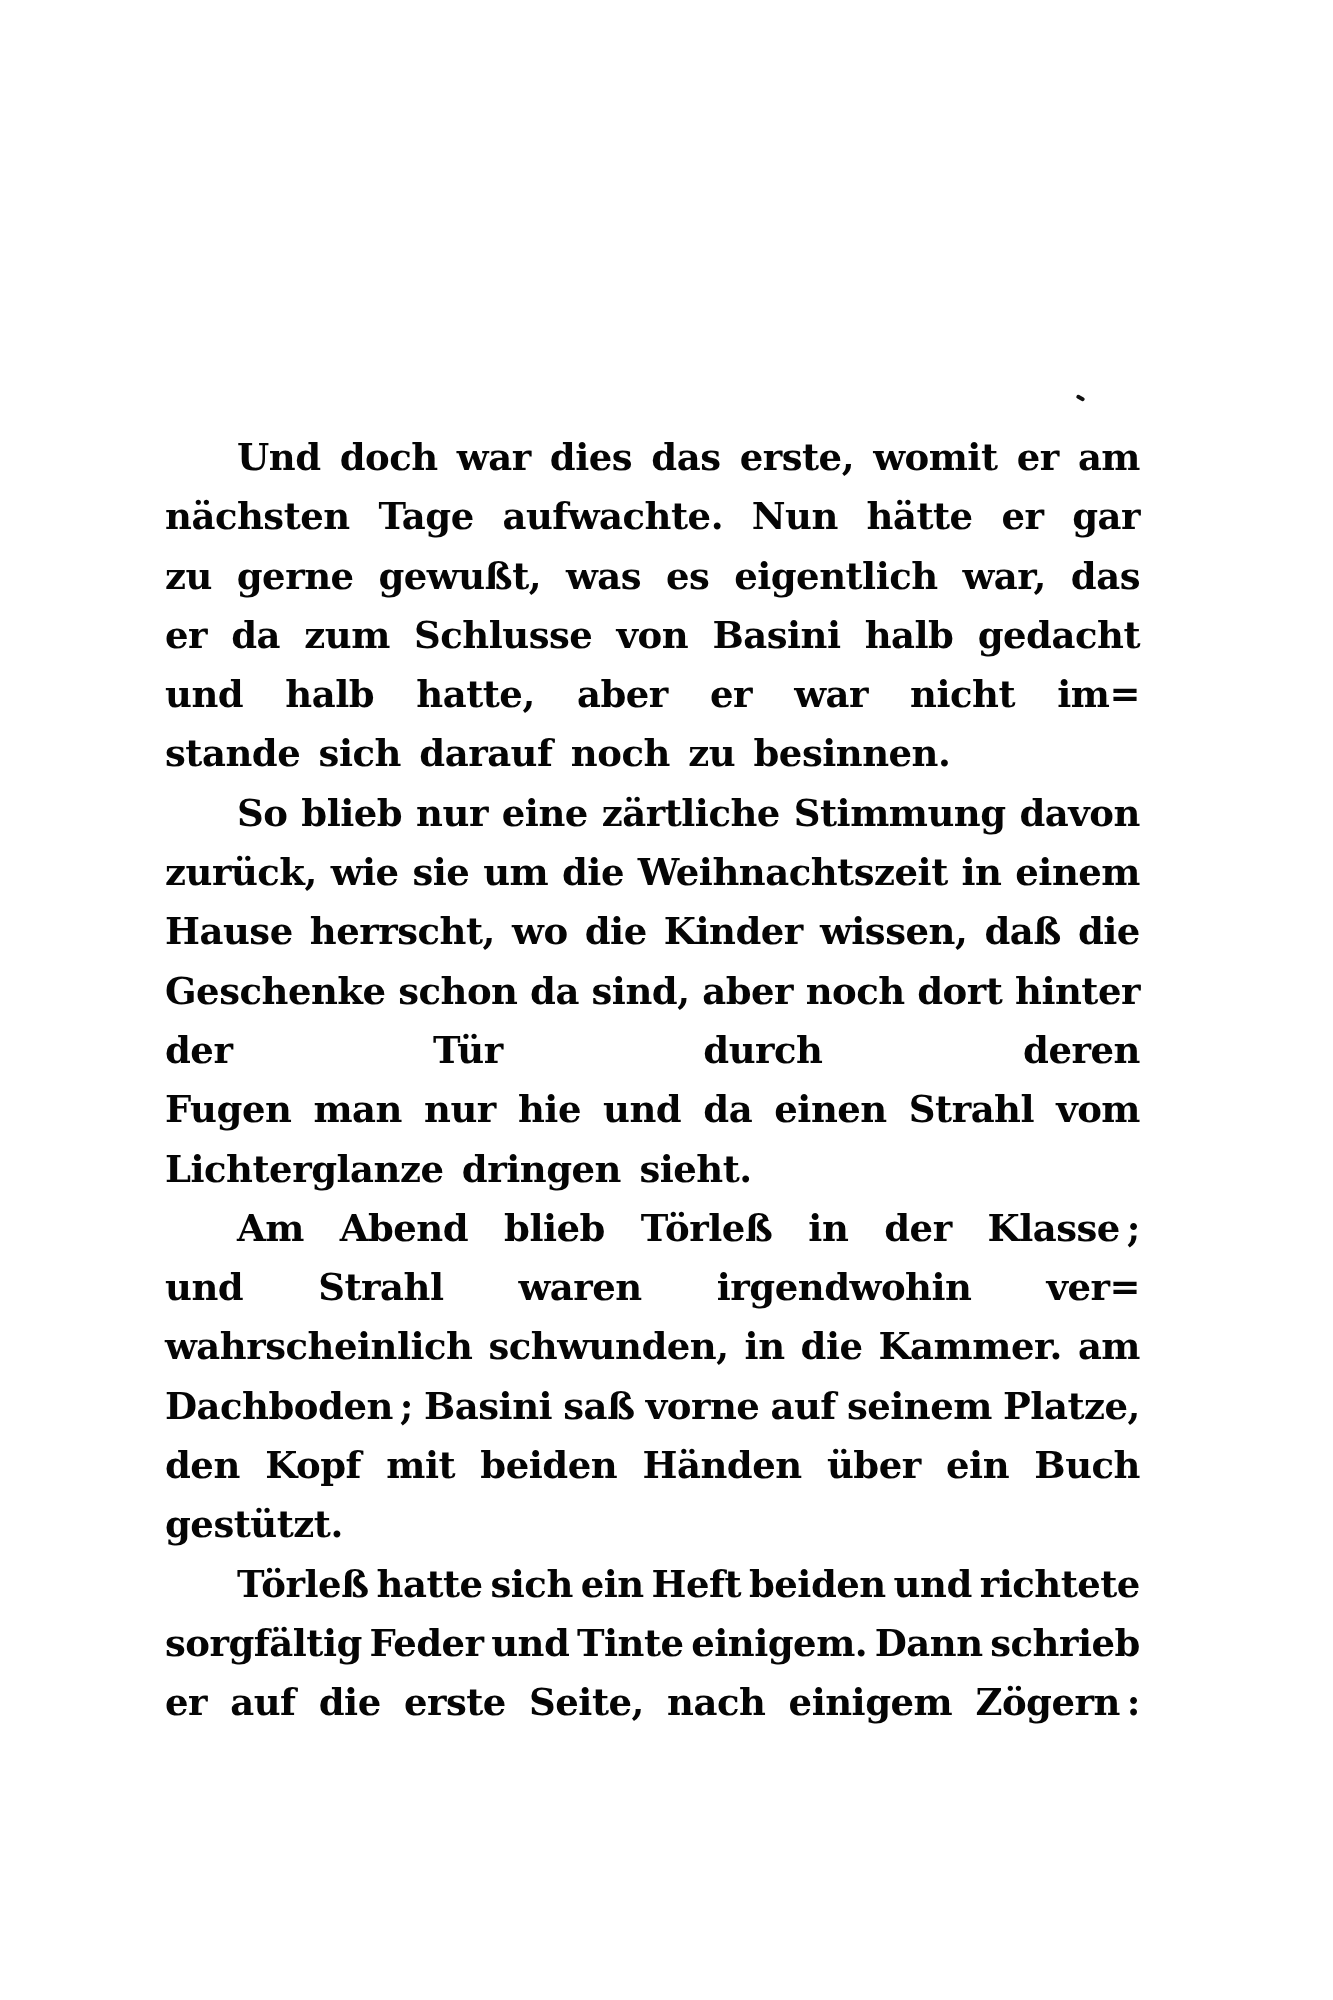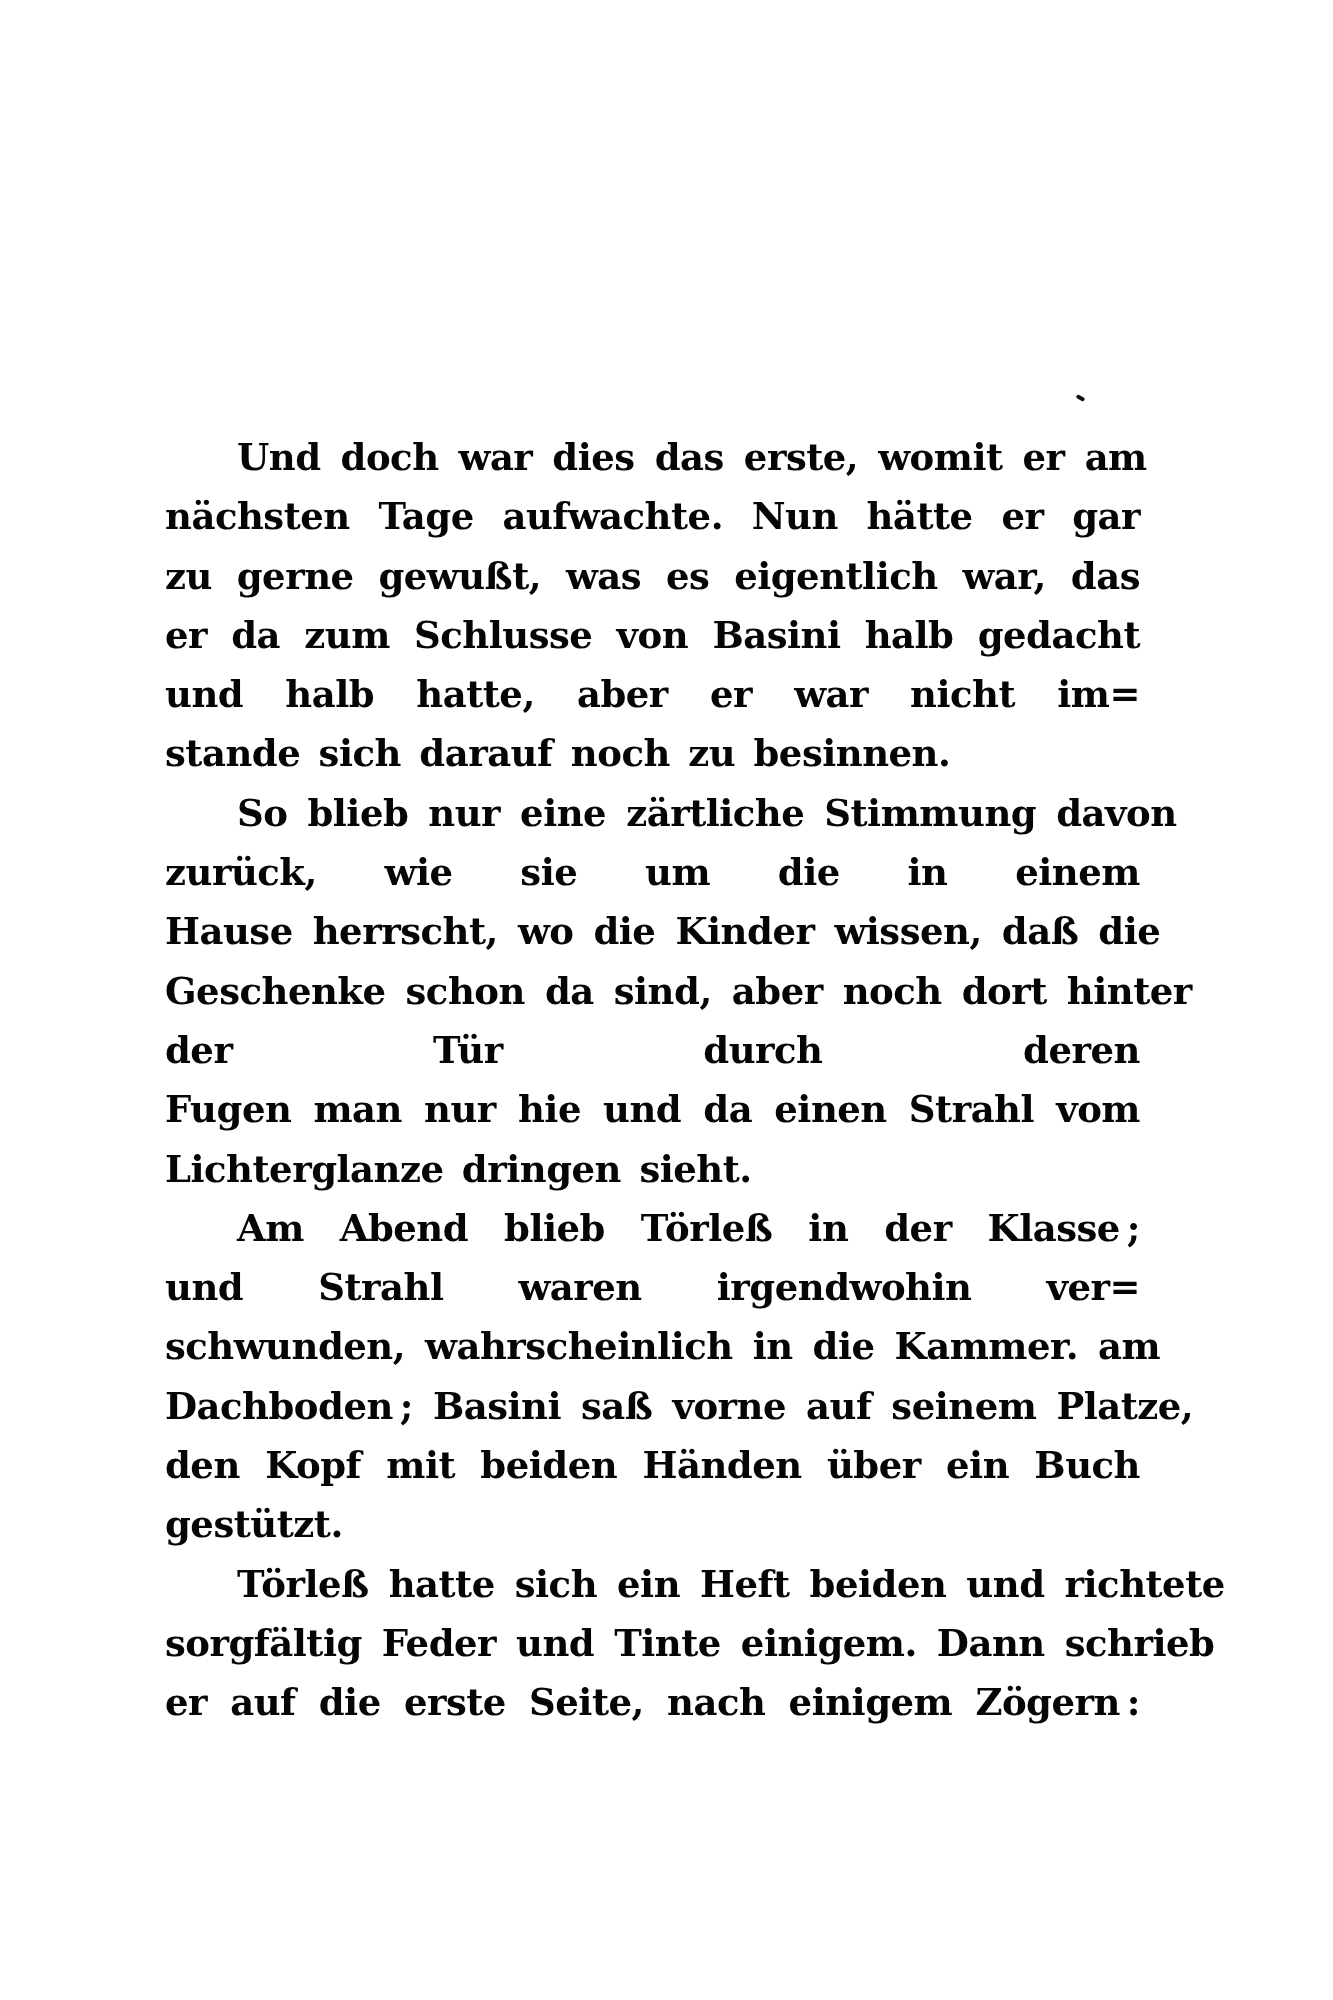--- a/index.html
+++ b/index.html
@@ -23,21 +23,20 @@
     color: #050505;
     font-size: 37px;
     font-weight: bold;
     letter-spacing: -0.5px;
   }
   .line {
     height: 59.3px;
     line-height: 59.3px;
     white-space: nowrap;
     word-spacing: 6px;
-    gap: 20px;
   }
   .line.justify {
     display: flex;
     justify-content: space-between;
     word-spacing: normal;
   }
   .line.indent {
     padding-left: 72px;
   }
   .line span {
@@ -116,20 +115,21 @@
         <span>zärtliche</span>
         <span>Stimmung</span>
         <span>davon</span>
       </div>
       <div class="line justify">
         <span>zurück,</span>
         <span>wie</span>
         <span>sie</span>
         <span>um</span>
         <span>die</span>
+        <span>Weihnachtszeit</span>
         <span>in</span>
         <span>einem</span>
       </div>
       <div class="line justify">
         <span>Hause</span>
         <span>herrscht,</span>
         <span>wo</span>
         <span>die</span>
         <span>Kinder</span>
         <span>wissen,</span>
@@ -174,22 +174,22 @@
         <span>Klasse ;</span>
       </div>
       <div class="line justify">
         <span>und</span>
         <span>Strahl</span>
         <span>waren</span>
         <span>irgendwohin</span>
         <span>ver=</span>
       </div>
       <div class="line justify">
+        <span>wahrscheinlich</span>
         <span>schwunden,</span>
-        <span>wahrscheinlich</span>
         <span>in</span>
         <span>die</span>
         <span>Kammer.</span>
         <span>am</span>
       </div>
       <div class="line justify">
         <span>Dachboden ;</span>
         <span>Basini</span>
         <span>saß</span>
         <span>vorne</span>

